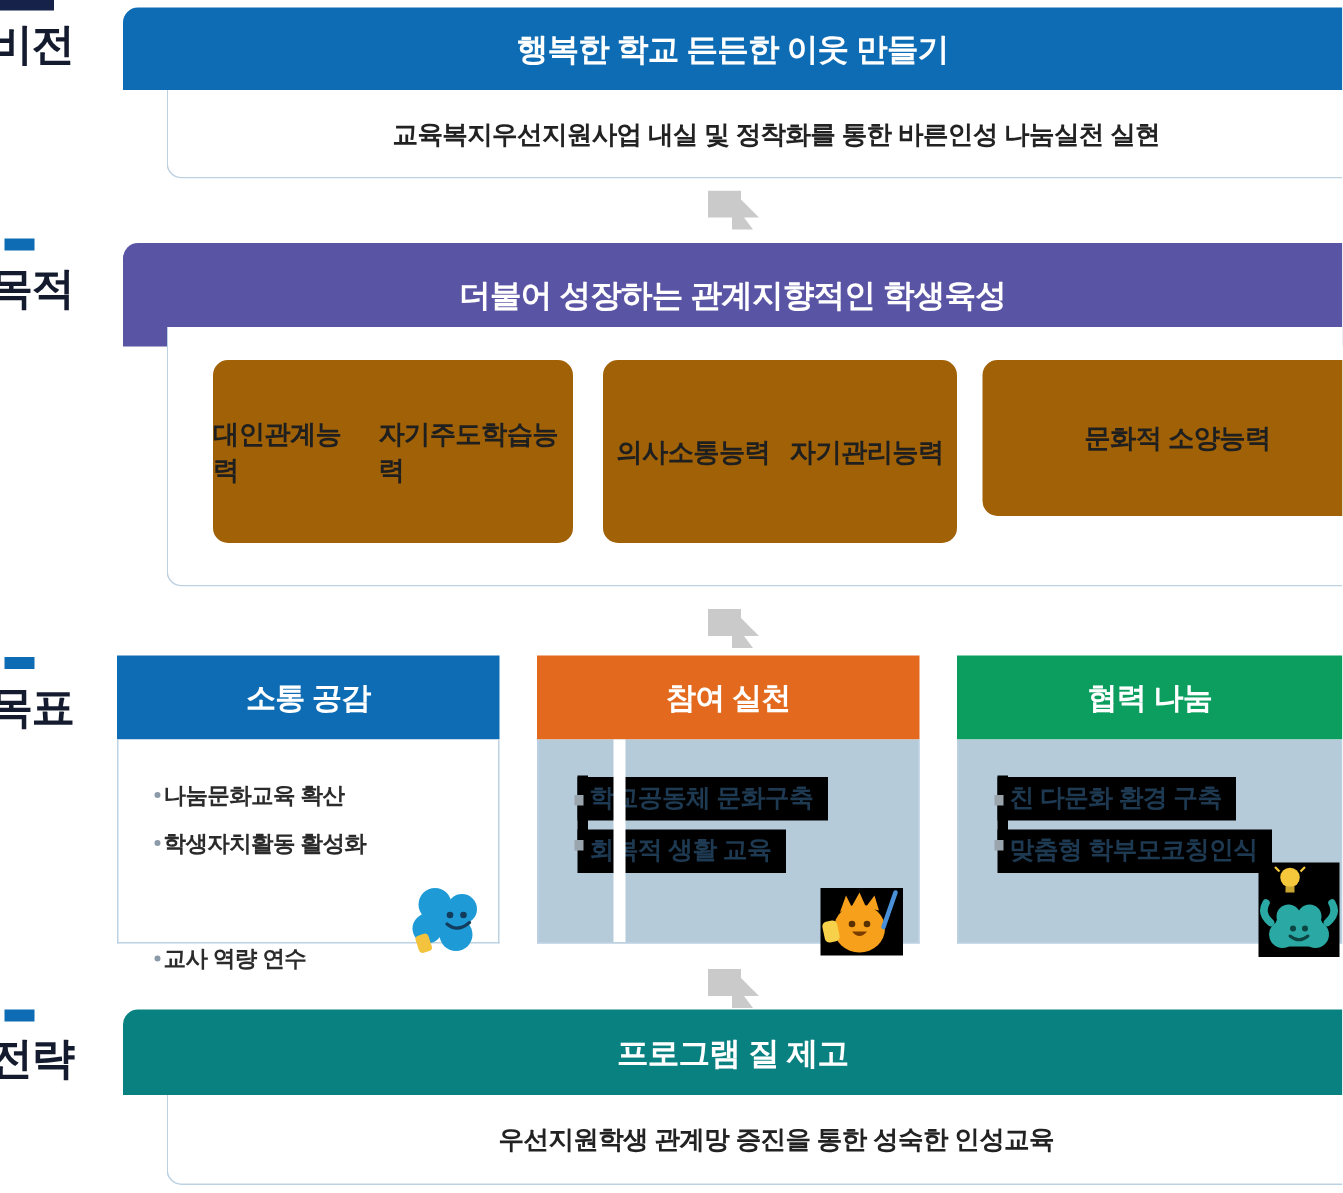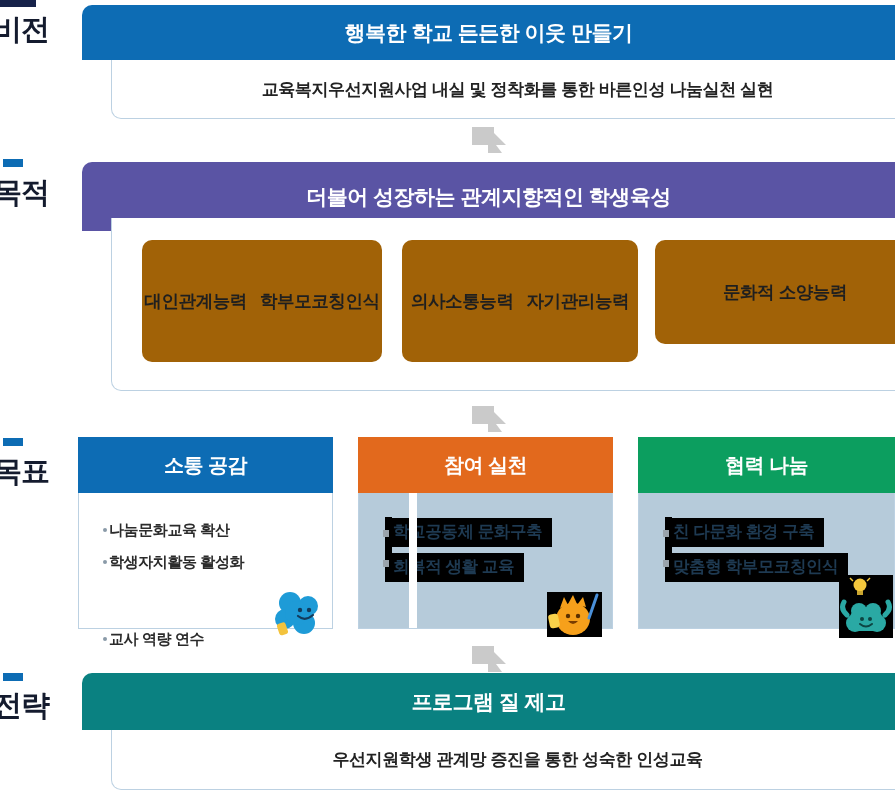--- a/index.html
+++ b/index.html
@@ -91,21 +91,21 @@
 
   <div class="label-bar" style="left:3px;top:159px;width:20px;height:8px;background:#0D6CB4;"></div>
   <div class="side-label" style="top:173px;">목적</div>
 
   <div class="hdr purple" style="left:82px;top:162px;width:813px;height:69px;">
     <span>더불어 성장하는 관계지향적인 학생육성</span>
   </div>
   <div class="bodybox" style="left:82px;top:218px;width:811px;height:172px;">
     <div class="card" style="left:30px;top:22px;width:240px;height:122px;">
       <span>대인관계능력</span>
-      <span>학부모코칭인식</span>
+      <span>자기주도학습능력</span>
     </div>
     <div class="card" style="left:290px;top:22px;width:236px;height:122px;border-radius:10px;">
       <span>의사소통능력</span>
       <span>자기관리능력</span>
     </div>
     <div class="card" style="left:543px;top:22px;width:260px;height:104px;">
       <span>문화적 소양능력</span>
     </div>
   </div>
 

